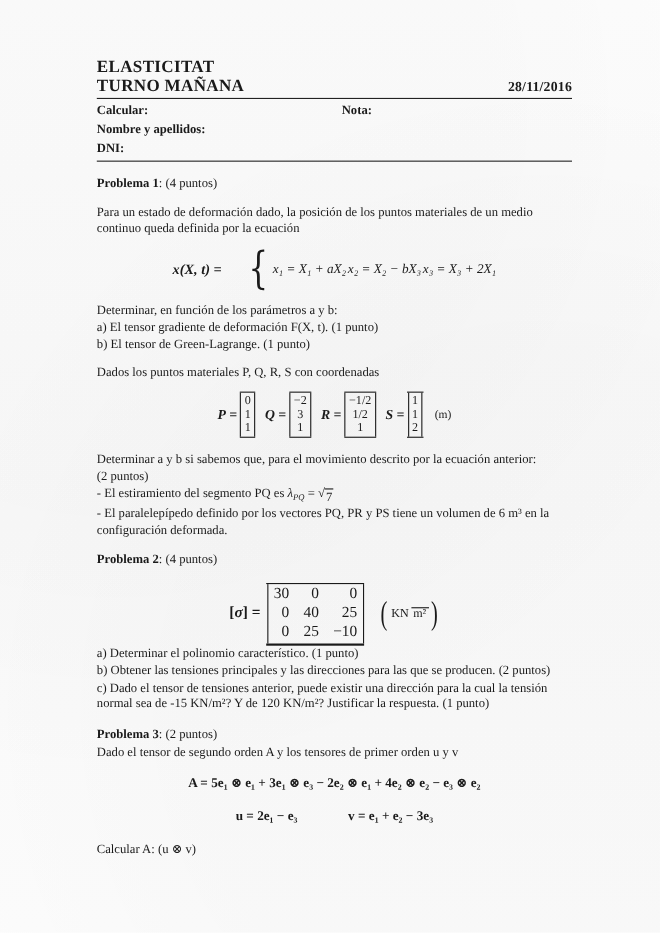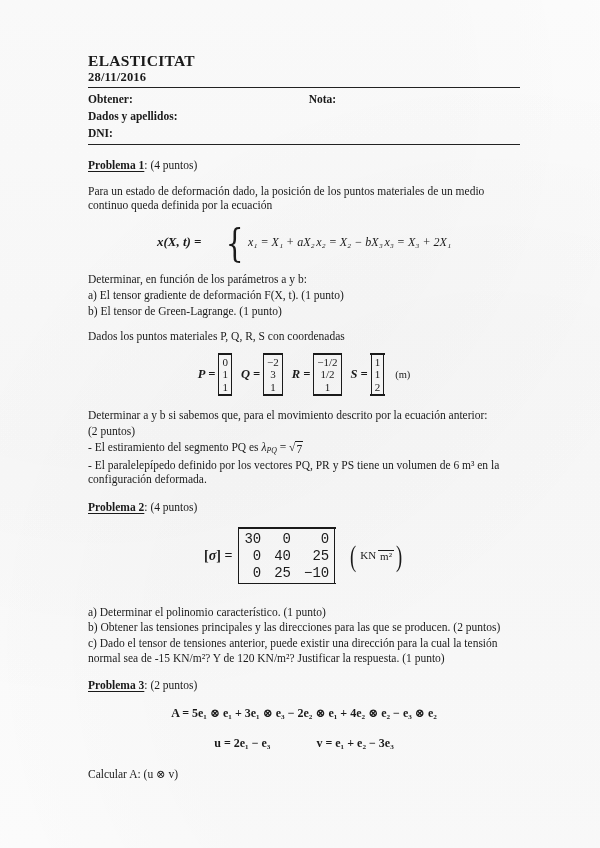--- a/index.html
+++ b/index.html
@@ -62,21 +62,20 @@
   }
   .field-row .nota { margin-left: 176px; }
   
   .prob-head {
     font-weight: bold;
     font-size: 11.5px;
     margin-top: 13px;
     line-height: 15px;
   }
   .prob-head .u {
-    text-decoration: underline;
     text-underline-offset: 1.5px;
   }
   .prob-head .pts { font-weight: normal; }
   p.body {
     font-size: 11.5px;
     line-height: 14.6px;
     margin: 0;
     text-align: left;
   }
   p.gap { margin-top: 11px; }
@@ -135,21 +134,20 @@
     display: inline-grid;
     grid-template-columns: repeat(3, auto);
     column-gap: 13px;
     row-gap: 1px;
     border-left: 1.5px solid #1a1a1a;
     border-right: 1.5px solid #1a1a1a;
     padding: 2px 5px;
     position: relative;
     font-size: 14px;
     line-height: 16px;
-    font-family: Liberation Mono, monospace;
   }
   .mat::before, .mat::after {
     content: "";
     position: absolute;
     left: -1.5px; right: -1.5px;
     height: 1.5px;
     background: #1a1a1a;
   }
   .mat::before { top: -1.5px; }
   .mat::after { bottom: -1.5px; }
@@ -194,29 +192,30 @@
 </style>
 </head>
 <body>
 
 <div class="page">
   <div class="content">
 
     <div>
       <div class="exam-title">ELASTICITAT</div>
       <div class="title-row">
+        <div class="exam-title">TURNO MAÑANA</div>
         <div class="exam-date">28/11/2016</div>
       </div>
       <div class="rule"></div>
       <div class="field-row">
-        <span>Obtener:</span>
+        <span>Calcular:</span>
         <span class="nota">Nota:</span>
       </div>
       <div class="field-row">
-        <span>Dados y apellidos:</span>
+        <span>Nombre y apellidos:</span>
       </div>
       <div class="field-row">
         <span>DNI:</span>
       </div>
       <div class="rule thin"></div>
     </div>
 
     <div class="prob-head">
       <span class="u">Problema 1</span><span class="pts">: (4 puntos)</span>
     </div>
@@ -312,27 +311,28 @@
       <span class="units-wrap">
         <span class="paren-big">(</span>
         <span class="frac">
           <span class="num">KN</span>
           <span class="den">m²</span>
         </span>
         <span class="paren-big">)</span>
       </span>
     </div>
 
-    <p class="body" style="margin-top:22px;">a) Determinar el polinomio característico. (1 punto)</p>
+    <p class="body" style="margin-top:2px;">a) Determinar el polinomio característico. (1 punto)</p>
     <p class="body tight">b) Obtener las tensiones principales y las direcciones para las que se producen. (2 puntos)</p>
     <p class="body tight">c) Dado el tensor de tensiones anterior, puede existir una dirección para la cual la tensión normal sea de -15 KN/m²? Y de 120 KN/m²? Justificar la respuesta. (1 punto)</p>
 
     <div class="prob-head">
       <span class="u">Problema 3</span><span class="pts">: (2 puntos)</span>
     </div>
+    <p class="body tight">Dado el tensor de segundo orden A y los tensores de primer orden u y v</p>
 
     <div class="tensor-eq" style="margin-top:13px;">
       <div>A = 5e₁ ⊗ e₁ + 3e₁ ⊗ e₃ − 2e₂ ⊗ e₁ + 4e₂ ⊗ e₂ − e₃ ⊗ e₂</div>
       <div class="row2">
         <span>u = 2e₁ − e₃</span>
         <span>v = e₁ + e₂ − 3e₃</span>
       </div>
     </div>
 
     <p class="body" style="margin-top:16px;">Calcular A: (u ⊗ v)</p>

